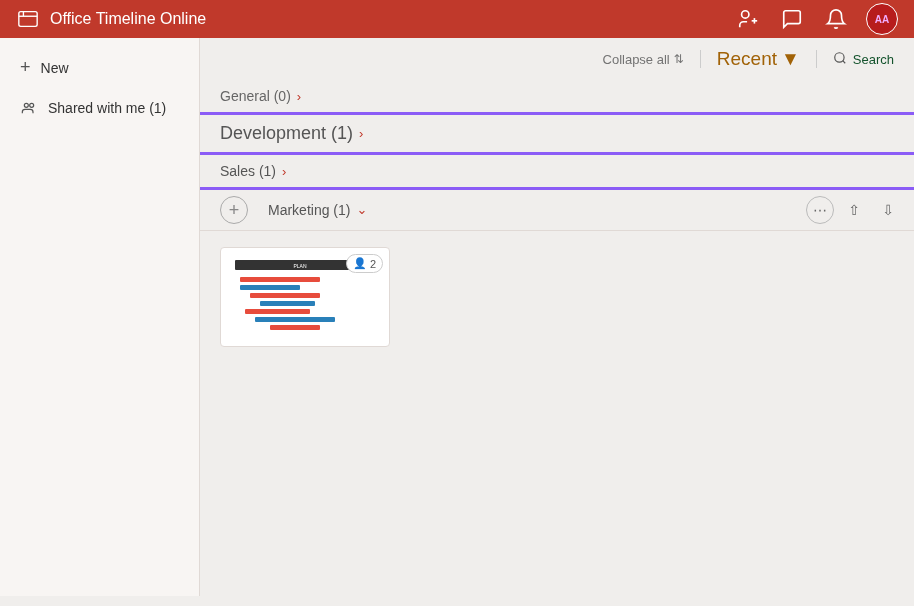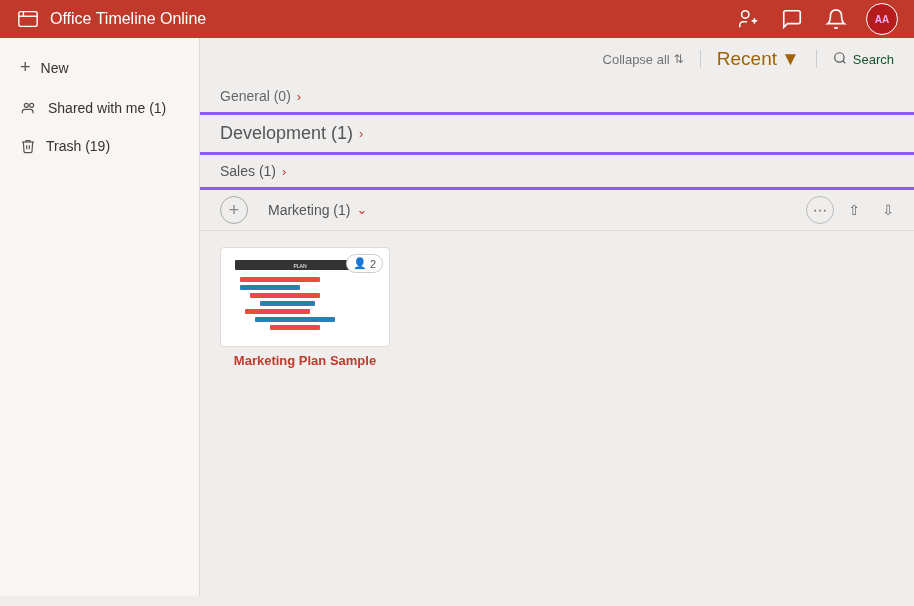--- a/index.html
+++ b/index.html
@@ -156,32 +156,20 @@
       <span class="sidebar-item-icon">
         <svg width="18" height="16" viewBox="0 0 24 24" fill="none" stroke="#555" stroke-width="1.8">
           <circle cx="8" cy="8" r="3"></circle>
             <circle cx="16" cy="8" r="3"></circle>
           <path d="M2 20v-2a4 4 0 0 1 4-4h8a4 4 0 0 1 4 4v2"></path>
         </svg>
       </span>
       <span class="sidebar-item-label">Shared with me (1)</span>
     </div>
 
-    <div class="sidebar-item">
-      <span class="sidebar-item-icon">
-        <svg width="16" height="16" viewBox="0 0 24 24" fill="none" stroke="#555" stroke-width="1.8">
-          <polyline points="3 6 5 6 21 6"></polyline>
-            <path d="M19 6l-1 14a2 2 0 0 1-2 2H8a2 2 0 0 1-2-2L5 6"></path>
-          <path d="M10 11v6"></path>
-            <path d="M14 11v6"></path>
-            <path d="M9 6V4h6v2"></path>
-        </svg>
-      </span>
-      <span class="sidebar-item-label">Trash (19)</span>
-    </div>
   </nav>
 
   <main class="main">
 
     <div class="toolbar">
       <div class="toolbar-collapse">
         <span>Collapse all</span>
         <span style="font-size:12px;">⇅</span>
       </div>
       <div class="toolbar-divider"></div>
@@ -257,18 +245,17 @@
               <rect x="30" y="46" width="55" height="5" fill="#2980b9" rx="1"></rect>
               <rect x="15" y="54" width="65" height="5" fill="#e74c3c" rx="1"></rect>
               <rect x="25" y="62" width="80" height="5" fill="#2980b9" rx="1"></rect>
               <rect x="40" y="70" width="50" height="5" fill="#e74c3c" rx="1"></rect>
             </svg>
             <div class="collaborators-badge">
               <span style="font-size:11px;">👤</span>
               <span>2</span>
             </div>
           </div>
-          <div class="timeline-card-name">Marketing Plan Sample</div>
         </div>
       </div>
     </div>
   </main>
 </div>
 
 </body></html>

